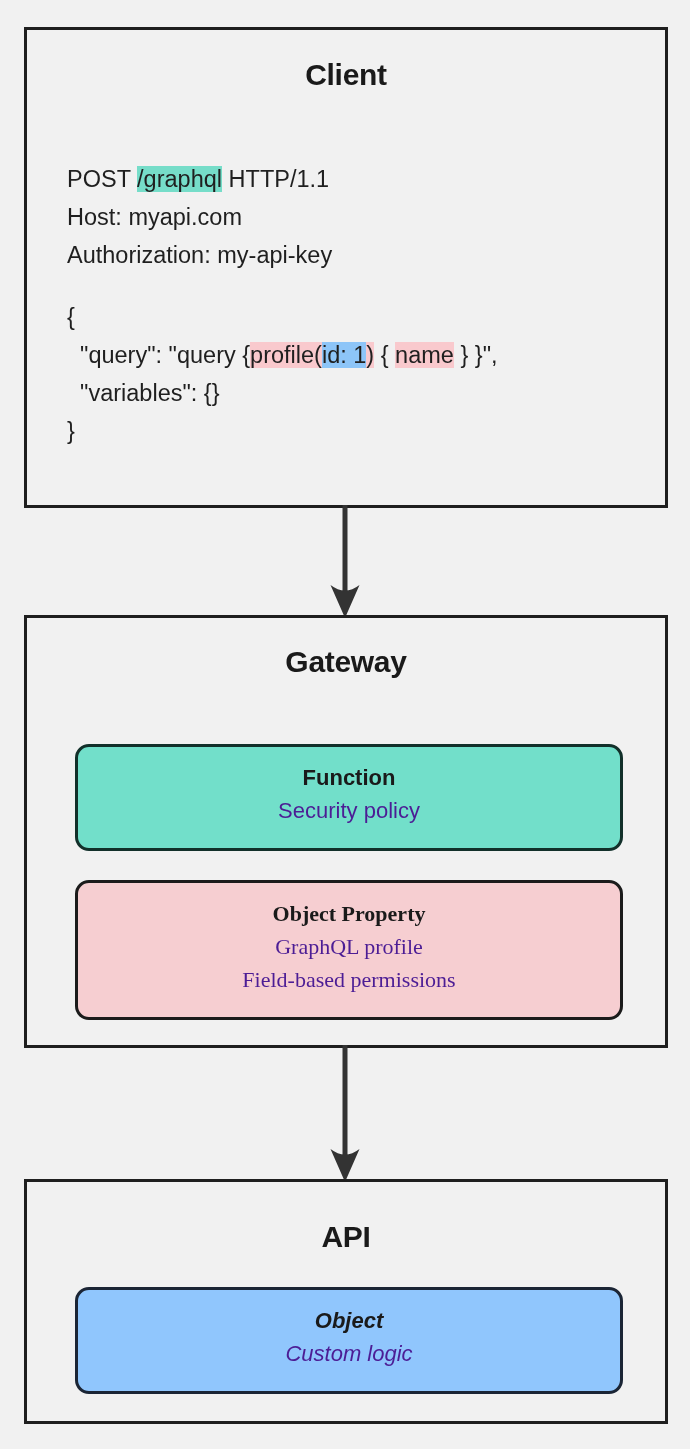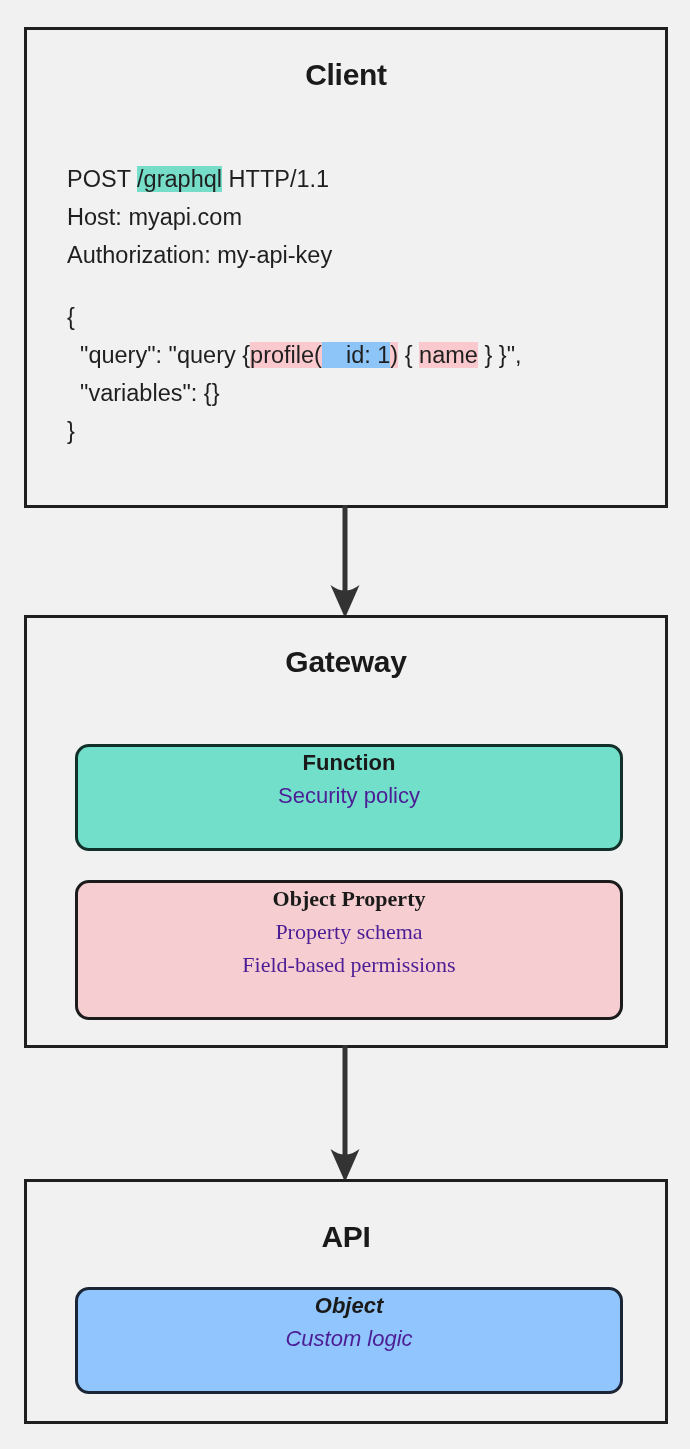--- a/index.html
+++ b/index.html
@@ -49,29 +49,30 @@
   .request {
     margin: 30px 0 0 40px;
     font-size: 23.5px;
     line-height: 38px;
     color: #1f1f1f;
     white-space: pre;
   }
   .request .blank-line { display: block; height: 24px; }
   .hl-green { background: #76ddc9; }
   .hl-pink  { background: #f9c9cd; }
-  .hl-blue  { background: #8dc5f8; padding-left: 24px; }
+  .hl-blue  { background: #8dc5f8; }
 
   
   .node {
     position: absolute;
     box-sizing: border-box;
     border: 3.5px solid #1b1b1b;
     border-radius: 14px;
     text-align: center;
+    padding-top: 15px;
   }
   .node-title {
     font-size: 22px;
     font-weight: bold;
     line-height: 32px;
     color: #1a1a1a;
   }
   .node-line {
     font-size: 22px;
     line-height: 33px;
@@ -126,21 +127,21 @@
   <div class="group-box" id="gateway-box">
     <div class="group-title">Gateway</div>
 
     <div class="node" id="node-function">
       <div class="node-title">Function</div>
       <div class="node-line">Security policy</div>
     </div>
 
     <div class="node" id="node-object-property">
       <div class="node-title">Object Property</div>
-      <div class="node-line">Property schema</div>
+      <div class="node-line">GraphQL profile</div>
       <div class="node-line">Field-based permissions</div>
     </div>
   </div>
 
   <svg class="arrow" id="arrow-gateway-api" viewBox="0 0 30 138">
     <line x1="15" y1="0" x2="15" y2="116" stroke="#333333" stroke-width="5"></line>
     <path d="M 15 137 L 0.5 104 Q 15 115 29.5 104 Z" fill="#333333"></path>
   </svg>
 
   <div class="group-box" id="api-box">

